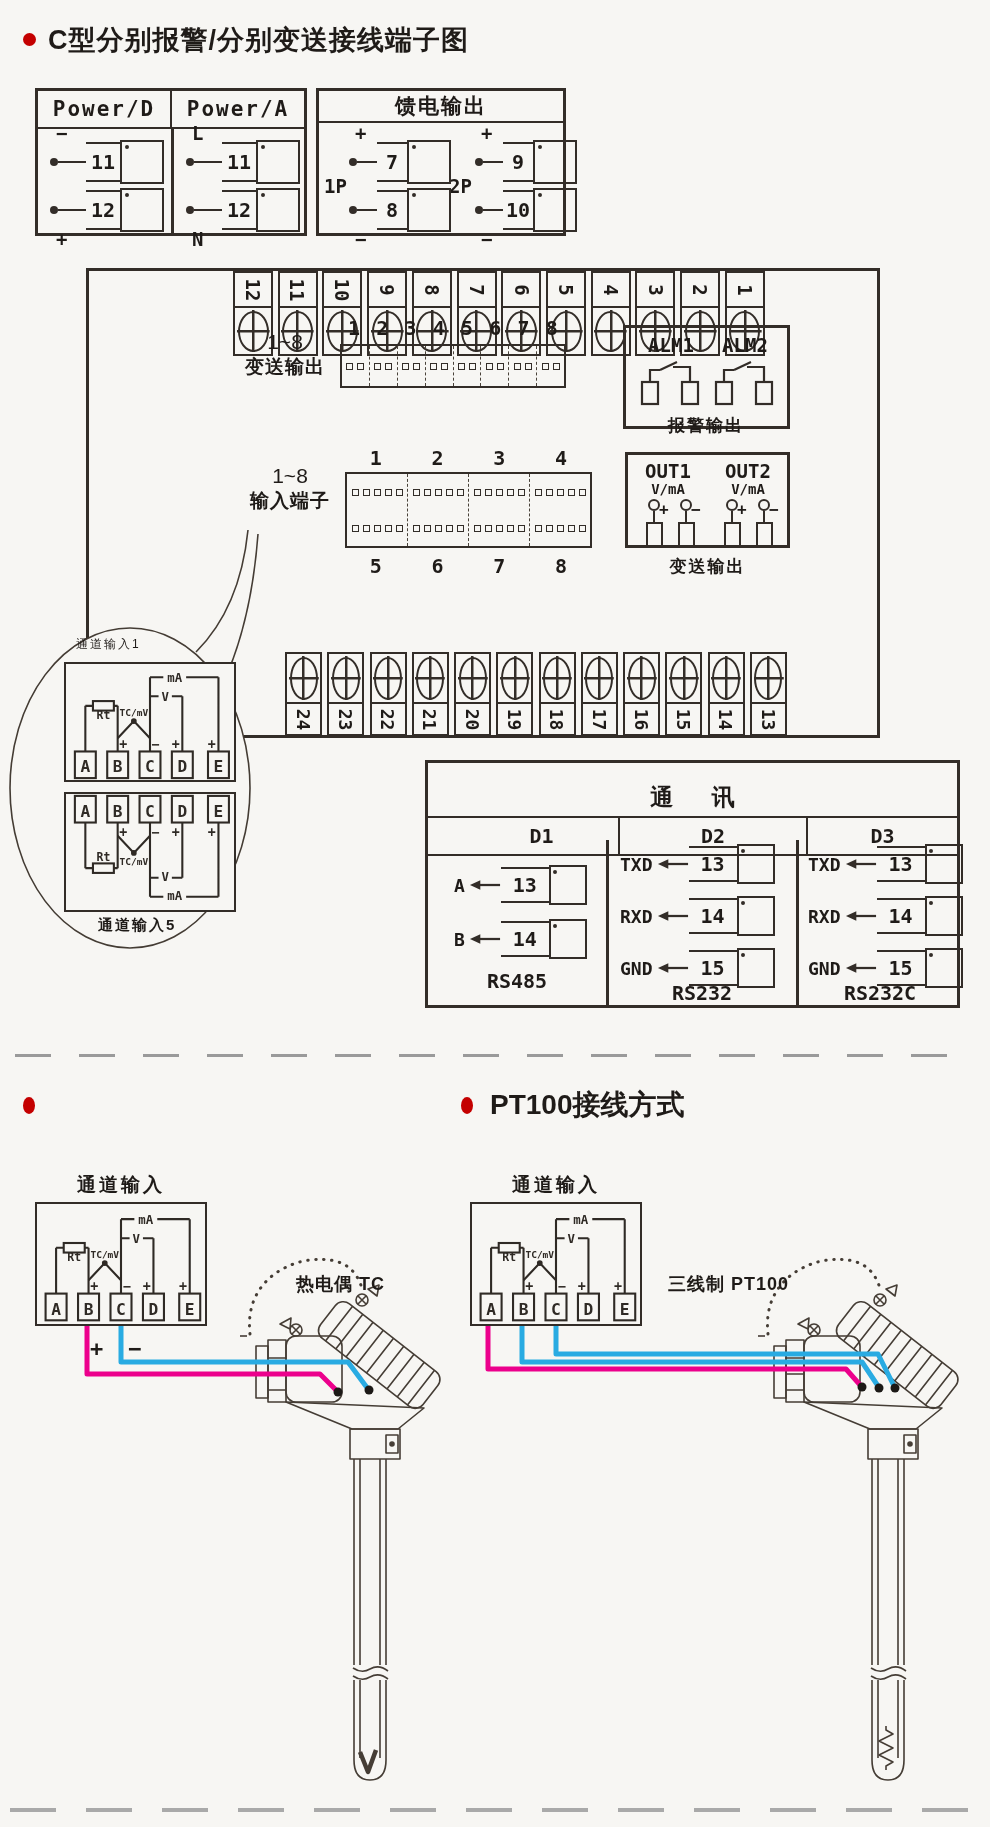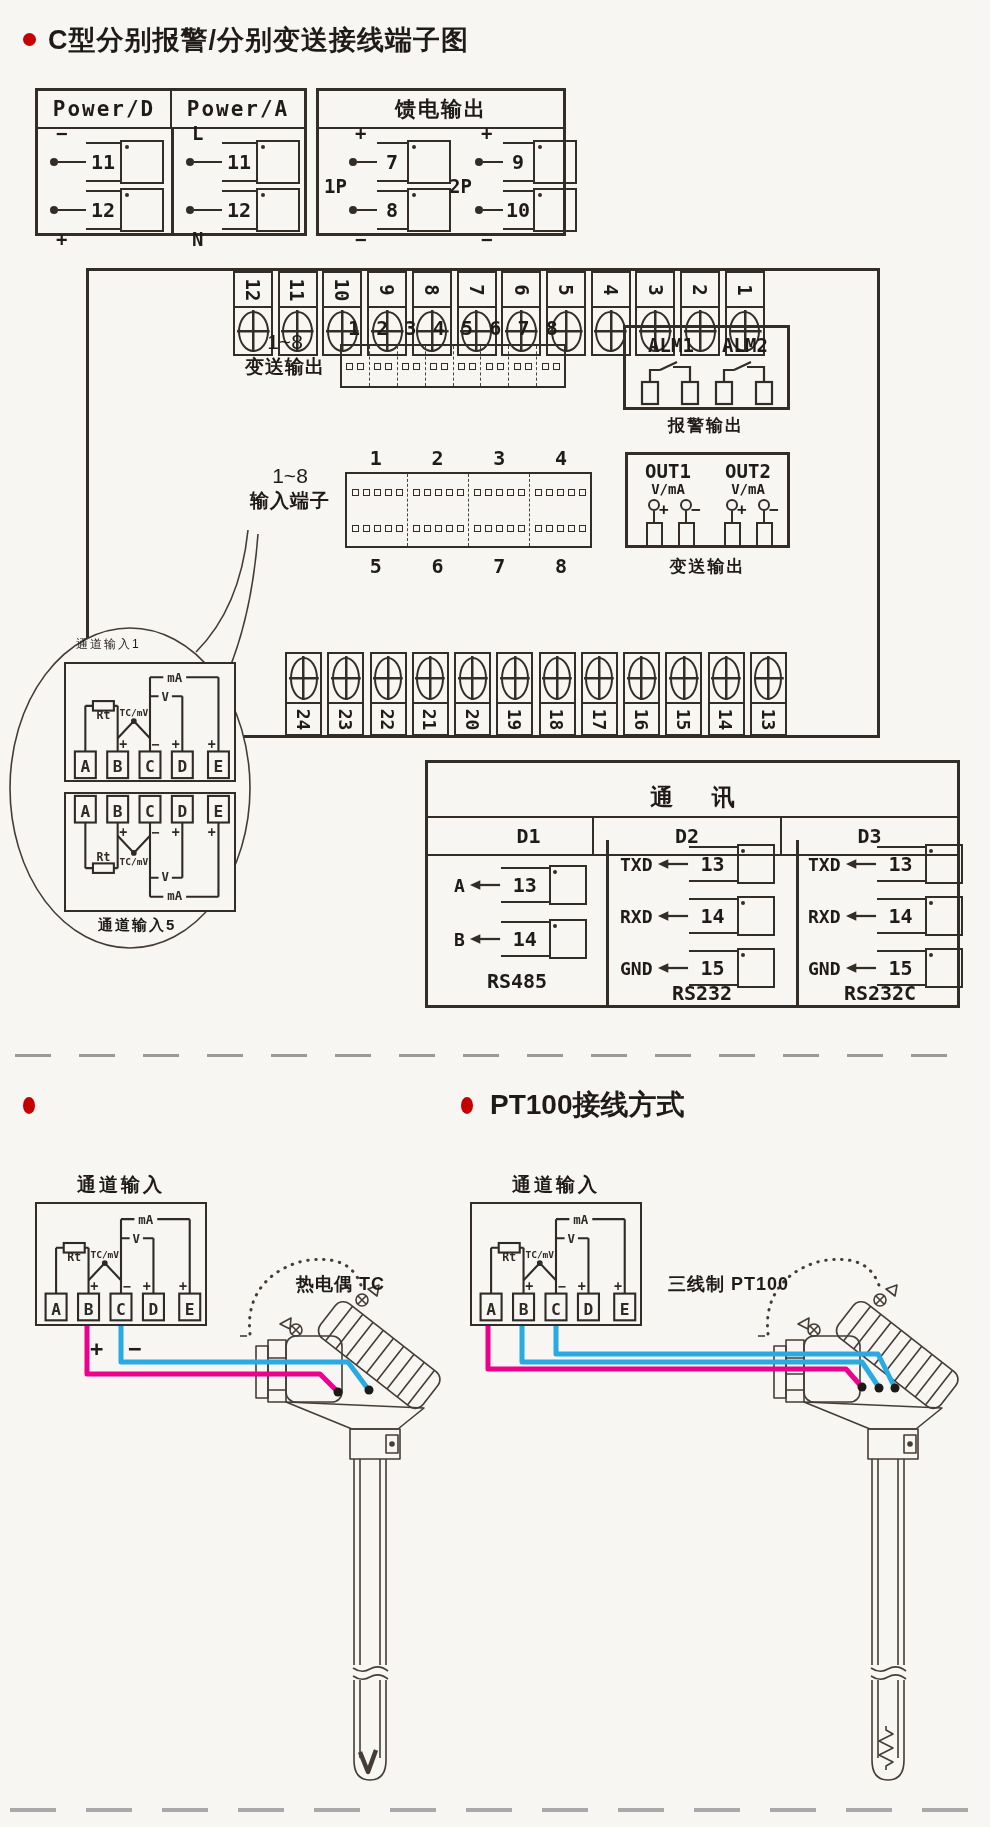--- a/index.html
+++ b/index.html
@@ -131,21 +131,21 @@
     <div class="pt" style="left:148px;top:96px;">
       <span class="sg dn">N</span>
       <span class="dot"></span>
         <span class="wl" style="width:28px;"></span>
       <span class="ncell" style="width:34px;">12</span>
       <span class="sbox"><span class="screw"></span></span>
     </div>
   </div>
 
   <div class="abs ink-b3" style="left:316px;top:88px;width:250px;height:148px;">
-    <div class="hdr ctr" style="height:38px;border-bottom:2.6px solid var(--ink);">馈电输出</div>
+    <div class="hdr ctr" style="height:32px;border-bottom:2.6px solid var(--ink);">馈电输出</div>
     <span class="abs mono" style="left:5px;top:84px;font-weight:bold;font-size:19px;">1P</span>
     <span class="abs mono" style="left:130px;top:84px;font-weight:bold;font-size:19px;">2P</span>
 
     <div class="pt" style="left:30px;top:48px;">
       <span class="sg up">+</span>
       <span class="dot"></span>
         <span class="wl" style="width:20px;"></span>
       <span class="ncell" style="width:30px;">7</span>
       <span class="sbox"><span class="screw"></span></span>
     </div>
@@ -331,21 +331,21 @@
         </div>
       </div>
     <div class="grp">
         <div class="sqrow">
           <i class="sq"></i>
           <i class="sq"></i>
         </div>
       </div>
   </div>
 
-  <div class="abs ink-b3" style="left:623px;top:325px;width:167px;height:85px;">
+  <div class="abs ink-b3" style="left:623px;top:325px;width:167px;height:104px;">
     <span class="abs boxlbl" style="left:14px;top:6px;width:62px;">ALM1</span>
     <span class="abs boxlbl" style="left:88px;top:6px;width:62px;">ALM2</span>
     <svg class="abs" style="left:13px;top:30px;" width="62" height="48" viewBox="0 0 62 48">
       <g stroke="#332d28" stroke-width="2.2" fill="none">
         <rect x="3" y="24" width="16" height="22"></rect>
           <rect x="43" y="24" width="16" height="22"></rect>
         <path d="M11 24 V12 H21 M21 12 L38 4 M34 9 H51 V24"></path>
       </g>
     </svg>
     <svg class="abs" style="left:87px;top:30px;" width="62" height="48" viewBox="0 0 62 48">
@@ -640,21 +640,21 @@
       <text x="88" y="24" font-size="17" text-anchor="middle">C</text>
       <text x="122" y="24" font-size="17" text-anchor="middle">D</text>
       <text x="160" y="24" font-size="17" text-anchor="middle">E</text>
     </svg>
   </div>
   <div class="abs" style="left:98px;top:916px;font-size:15px;font-weight:bold;letter-spacing:2px;">通道输入5</div>
 
   <div class="abs ink-b3" style="left:425px;top:760px;width:535px;height:248px;">
     <div class="comm-title">通 讯</div>
     <div class="comm-heads">
-      <div style="width:166px;border-right:2.6px solid var(--ink);padding-left:37px;">D1</div>
+      <div style="width:192px;border-right:2.6px solid var(--ink);padding-left:37px;">D1</div>
       <div style="width:188px;border-right:2.6px solid var(--ink);">D2</div>
       <div style="flex:1;">D3</div>
     </div>
     <div class="abs" style="left:178px;top:77px;width:2.6px;bottom:0;background:var(--ink);"></div>
     <div class="abs" style="left:368px;top:77px;width:2.6px;bottom:0;background:var(--ink);"></div>
 
     <div class="cw" style="left:26px;top:103px;">
       <span class="lbl">A</span>
       <svg class="arr" viewBox="0 0 34 12">
           <path d="M7 6 H33" stroke="#332d28" stroke-width="2.4" fill="none"></path>

